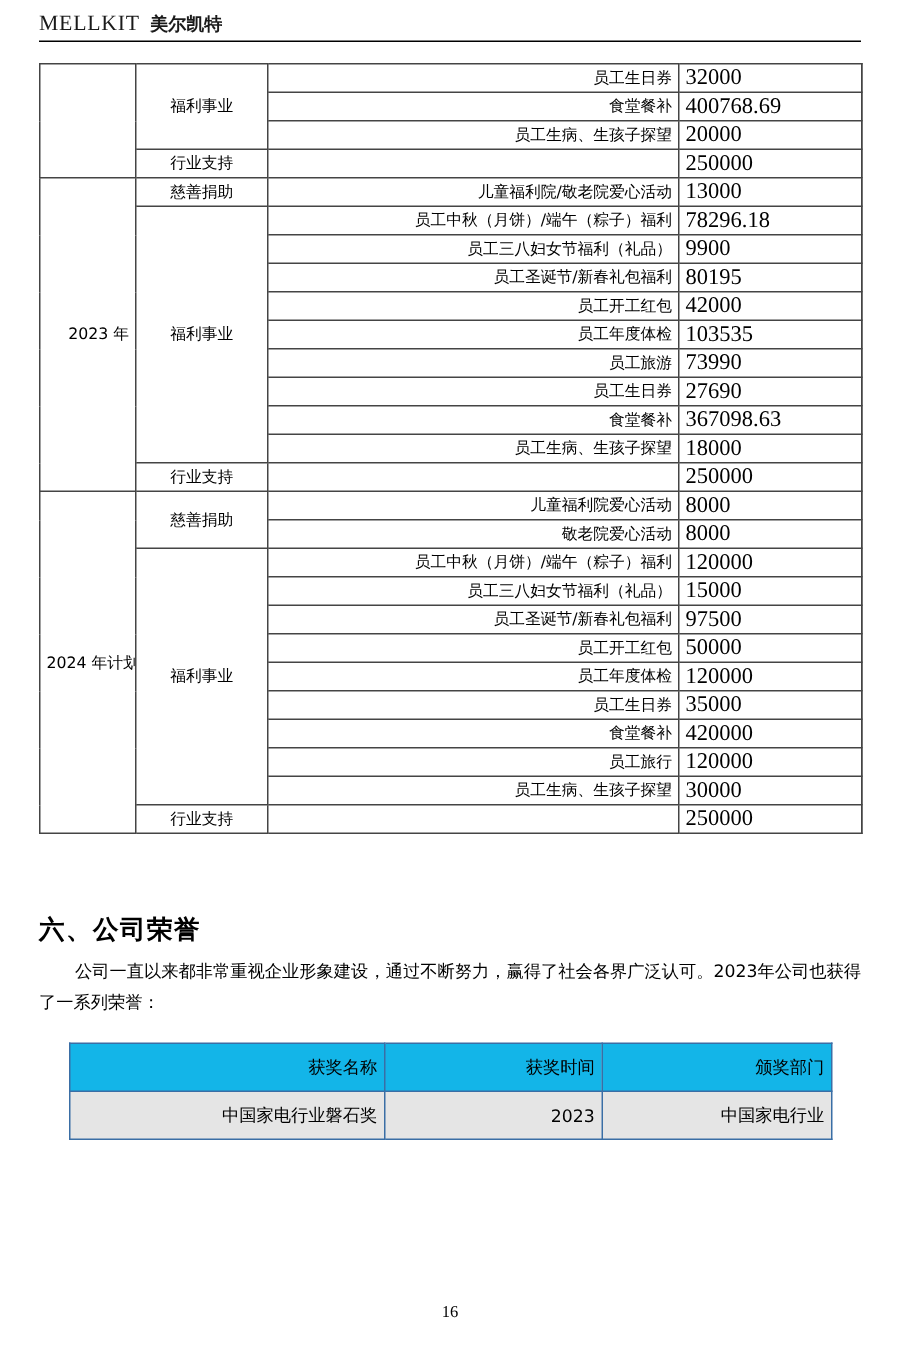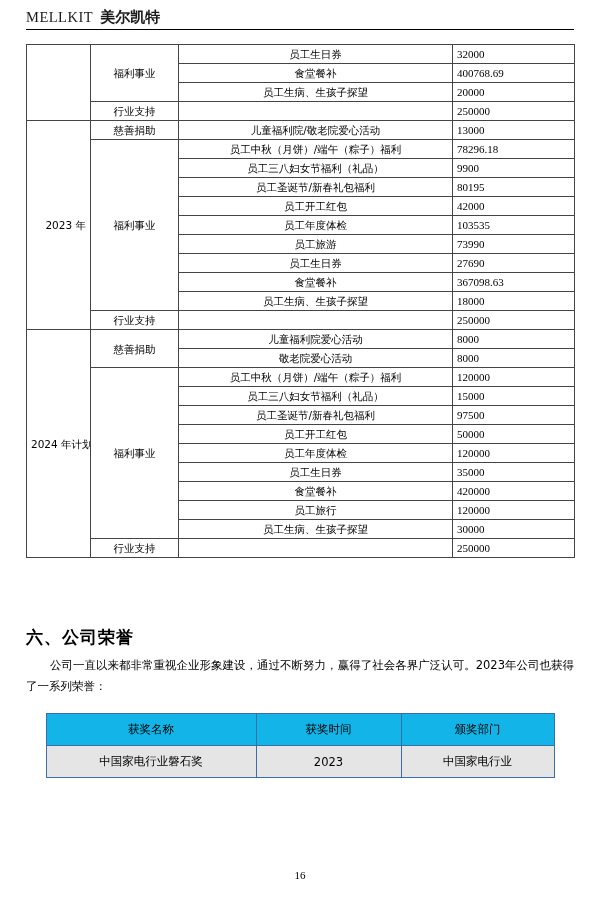--- a/index.html
+++ b/index.html
@@ -37,21 +37,21 @@
     gap: 7px;
   }
   .brand-en {
     font-family: "Liberation Serif", serif;
     font-size: 14.5px;
     letter-spacing: 0.5px;
     color: #1a1a1a;
   }
   .brand-cn {
     font-family: Liberation Serif, serif;
-    font-size: 15px;
+    font-size: 12px;
     font-weight: bold;
     color: #1a1a1a;
   }
   .header-title {
     font-family: "DejaVu Serif", serif;
     font-size: 13px;
     letter-spacing: 1.5px;
     color: #000;
     padding-right: 72px;
   }
@@ -74,37 +74,37 @@
     overflow: hidden;
   }
   td.c-year {
     text-align: right;
     padding-left: 5px;
   }
   td.c-cat {
     text-align: center;
   }
   td.c-item {
-    text-align: center;
+    text-align: right;
     padding-left: 5px;
   }
   td.c-amt {
     text-align: left;
     padding-left: 5px;
     font-family: "Liberation Serif", serif;
-    font-size: 11px;
+    font-size: 15px;
   }
   td.c-total {
     text-align: center;
     font-family: "Liberation Serif", serif;
     font-size: 11px;
   }
   
   .section-heading {
-    margin-top: 68px;
+    margin-top: 52px;
     font-family: "DejaVu Sans", sans-serif;
     font-weight: bold;
     font-size: 17px;
     letter-spacing: 1px;
     color: #000;
   }
   .body-para {
     margin-top: 6px;
     font-family: "DejaVu Sans", sans-serif;
     font-size: 11.5px;
@@ -122,21 +122,21 @@
   table.honors {
     border-collapse: collapse;
     width: 508px;
     table-layout: fixed;
     font-family: "DejaVu Sans", sans-serif;
     font-size: 11.5px;
   }
   table.honors th,
   table.honors td {
     border: 0.8px solid #3a6ea5;
-    text-align: center;
+    text-align: right;
     height: 27px;
     padding: 2px 4px;
     color: #000;
     font-weight: normal;
     margin-top: 27px;
   }
   table.honors thead th {
     background: #13b5e8;
     color: #000;
     font-weight: normal;

